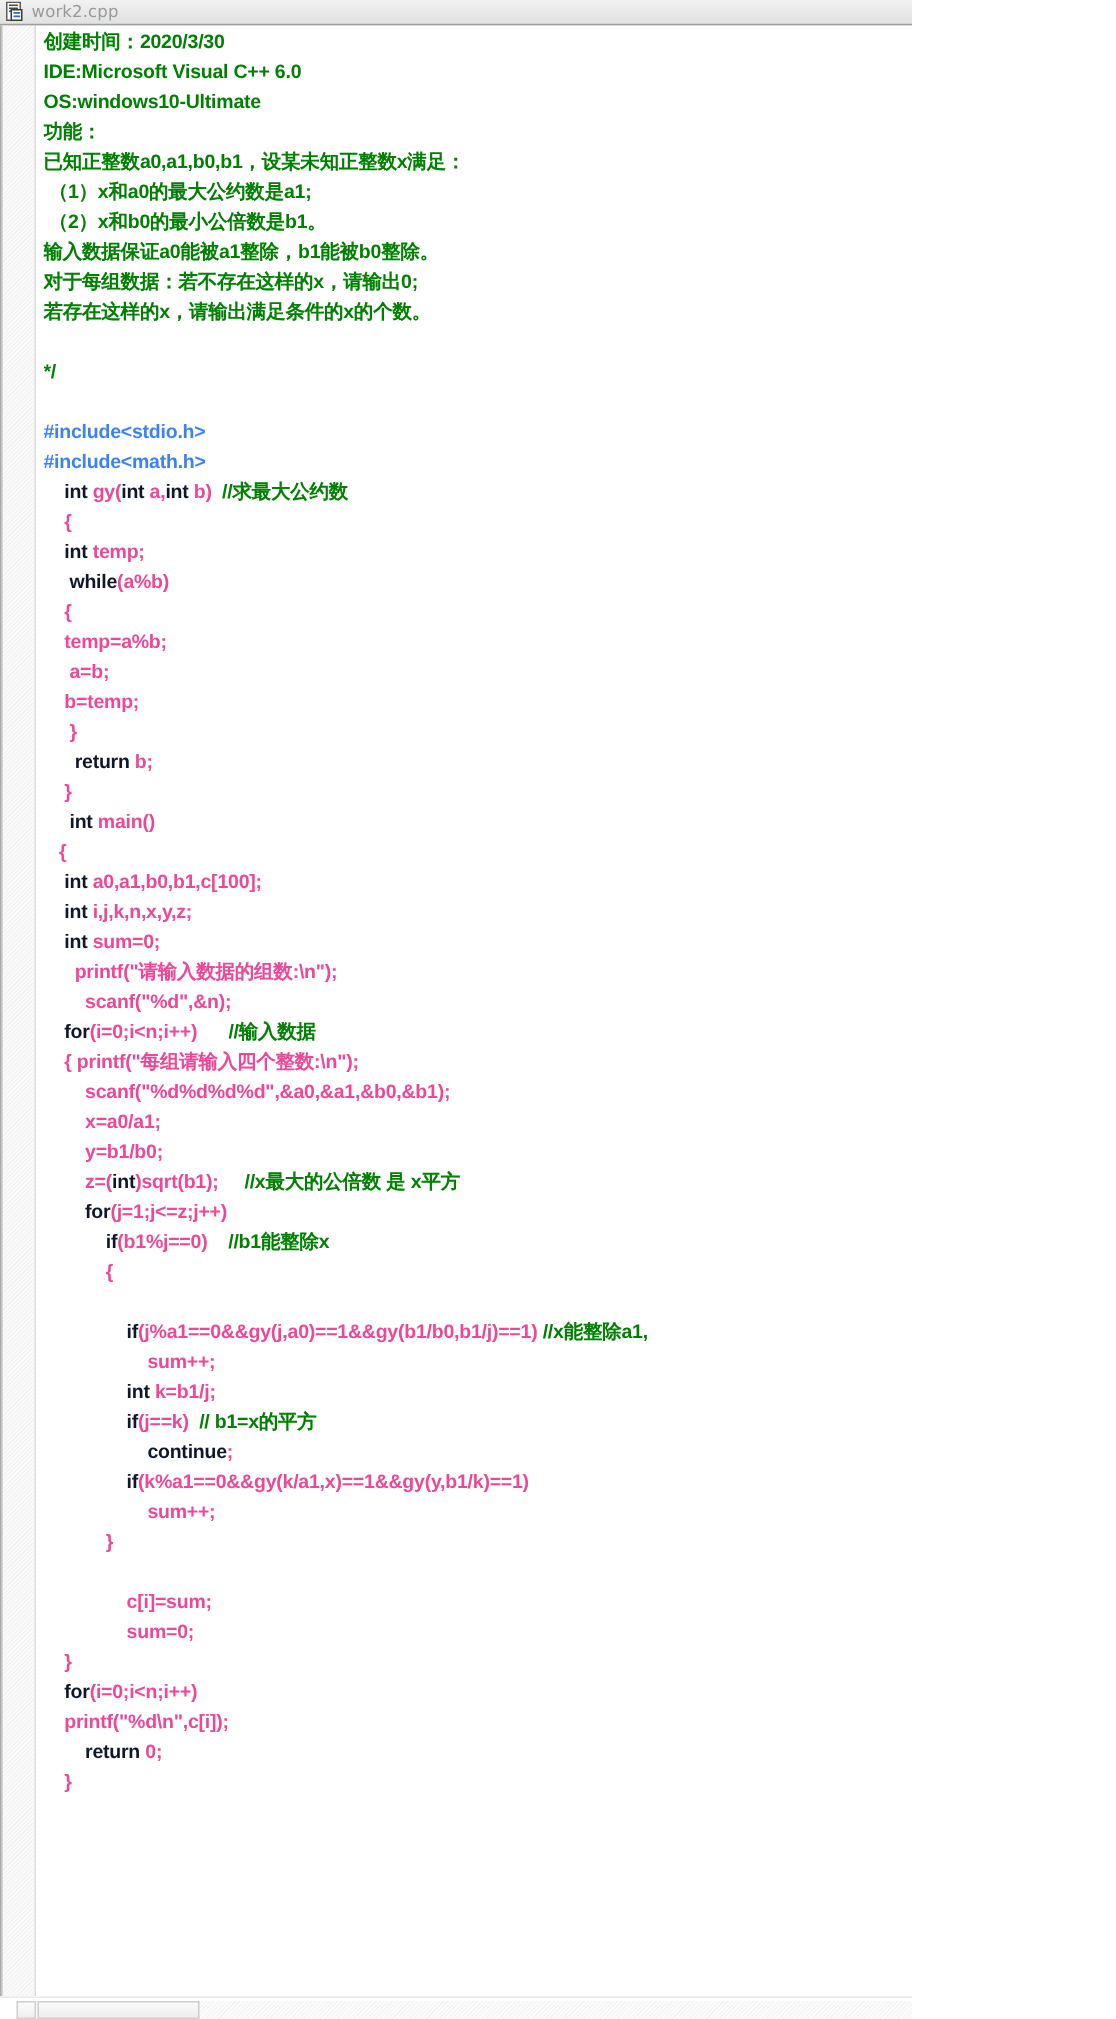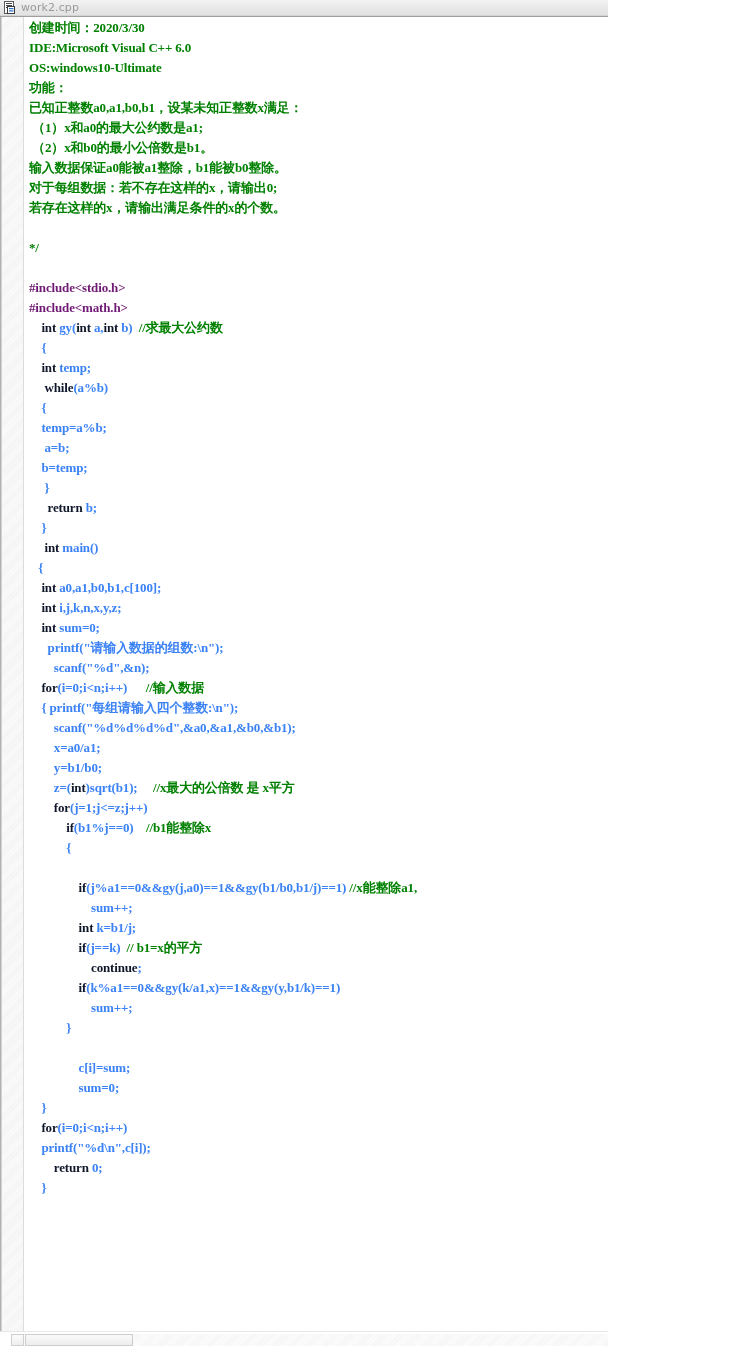--- a/index.html
+++ b/index.html
@@ -86,38 +86,38 @@
 
   .code-area {
     flex: 1 1 auto;
     position: relative;
     overflow: hidden;
     background: #ffffff;
     padding-top: 1px;
   }
 
   .code {
-    font-family: Liberation Serif, serif;
+    font-family: Liberation Sans, sans-serif;
     font-size: 13px;
     line-height: 20px;
     font-weight: bold;
     white-space: pre;
     color: #000000;
     padding-left: 5px;
     letter-spacing: -0.15px;
   }
   .code .ln {
     height: 20px;
     white-space: pre;
     overflow: hidden;
   }
   .kw  { color: #0f172a; }
   .cm  { color: #008000; }
-  .pp  { color: #701a75; }
-  .pl  { color: #3b82f6; }
+  .pp  { color: #3b82f6; }
+  .pl  { color: #ec4899; }
 
   
   .hscroll {
     height: 15px;
     min-height: 15px;
     background: #ffffff;
     border-top: 1px solid #e8e8e8;
     display: flex;
     align-items: center;
     box-sizing: border-box;

